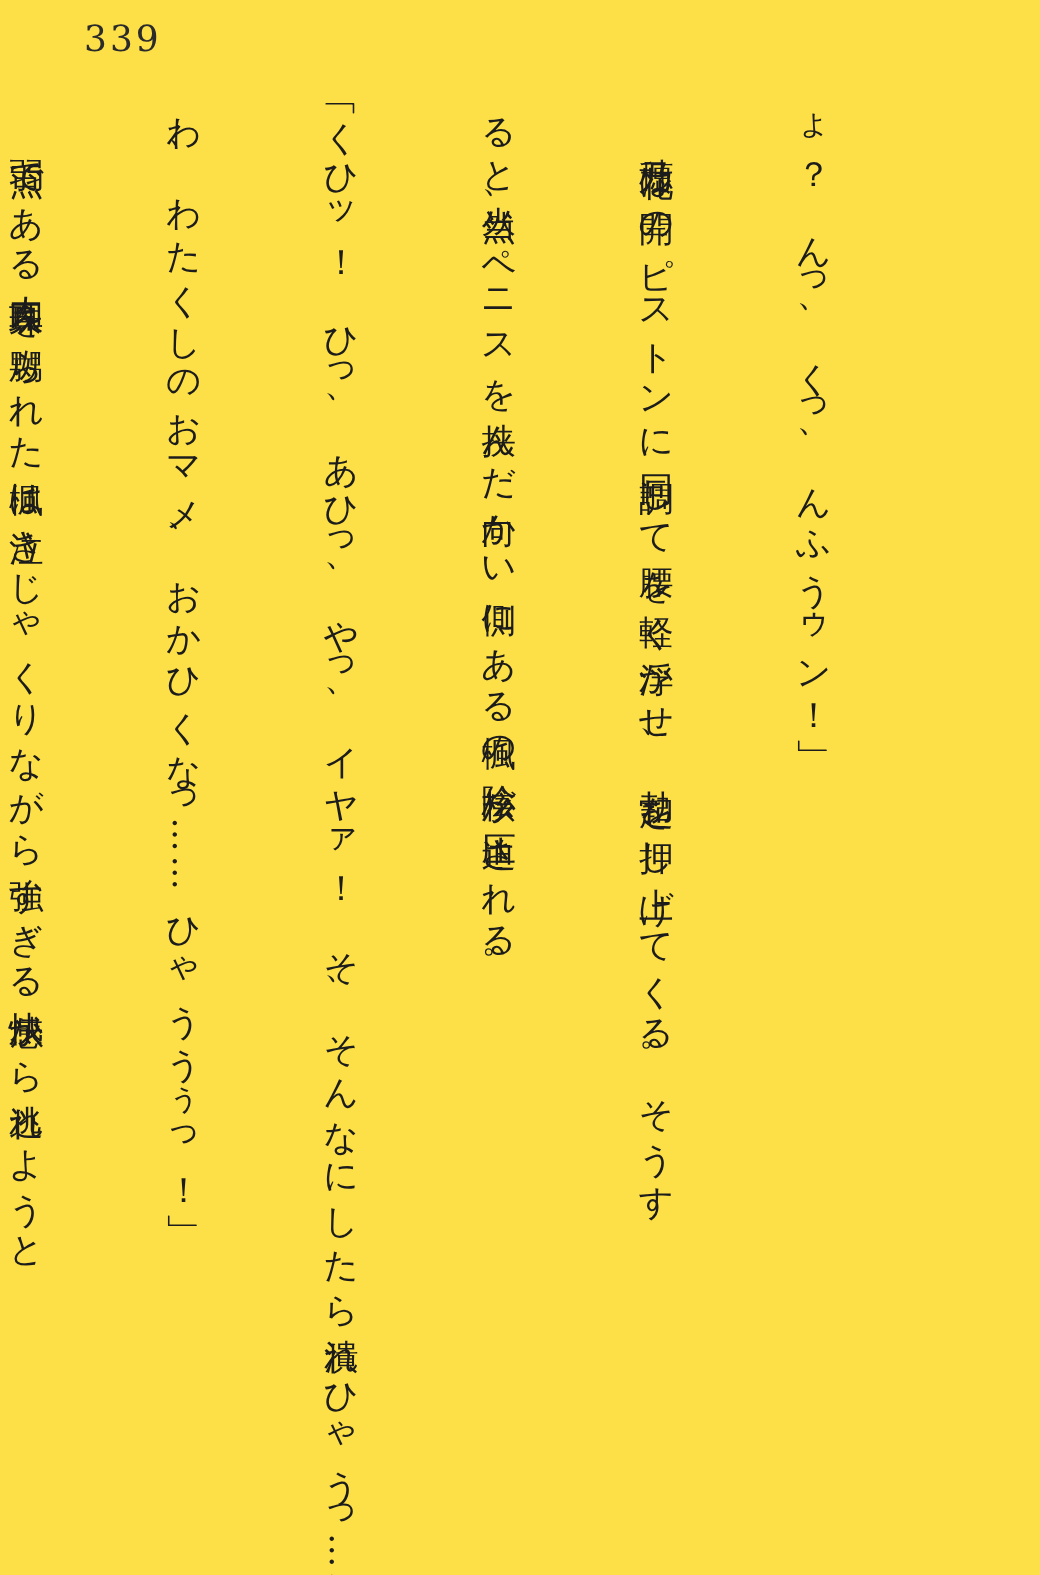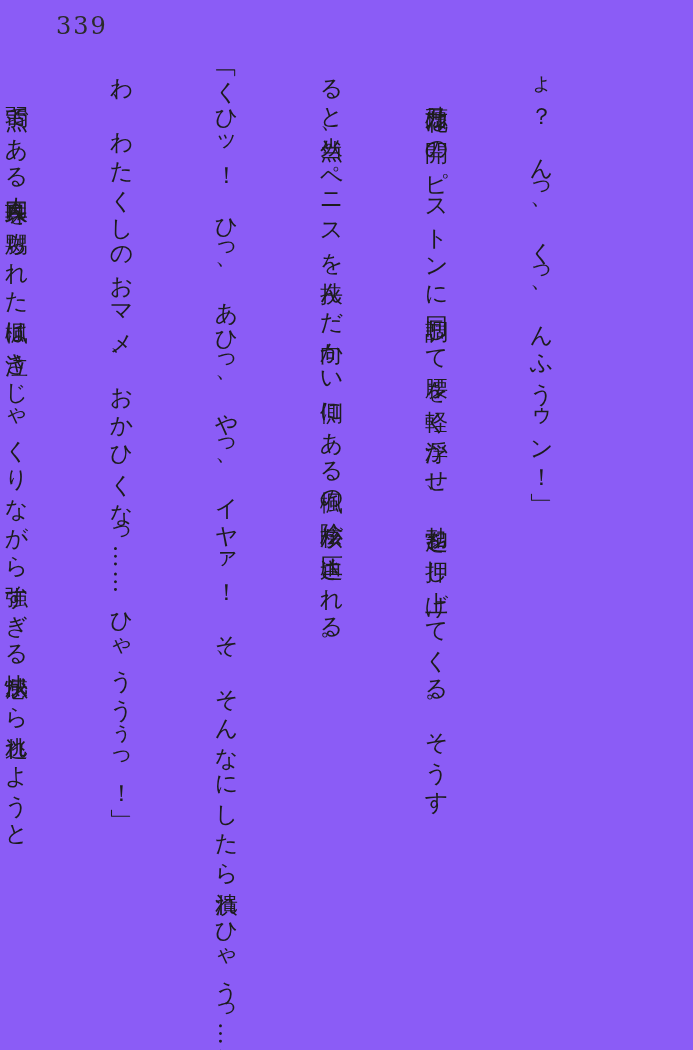--- a/index.html
+++ b/index.html
@@ -1,20 +1,20 @@
 <!DOCTYPE html>
 <html><head>
 <meta charset="utf-8">
 <style>
   html, body { margin: 0; padding: 0; }
   .page {
     position: relative;
     width: 693px;
     height: 1050px;
-    background: #8b5cf6;
+    background: #fde047;
     overflow: hidden;
     font-family: "DejaVu Serif", "Liberation Serif", serif;
   }
   .page-number {
     position: absolute;
     top: 12px;
     left: 56px;
     font-size: 24px;
     color: #2b2b2b;
     letter-spacing: 2px;

